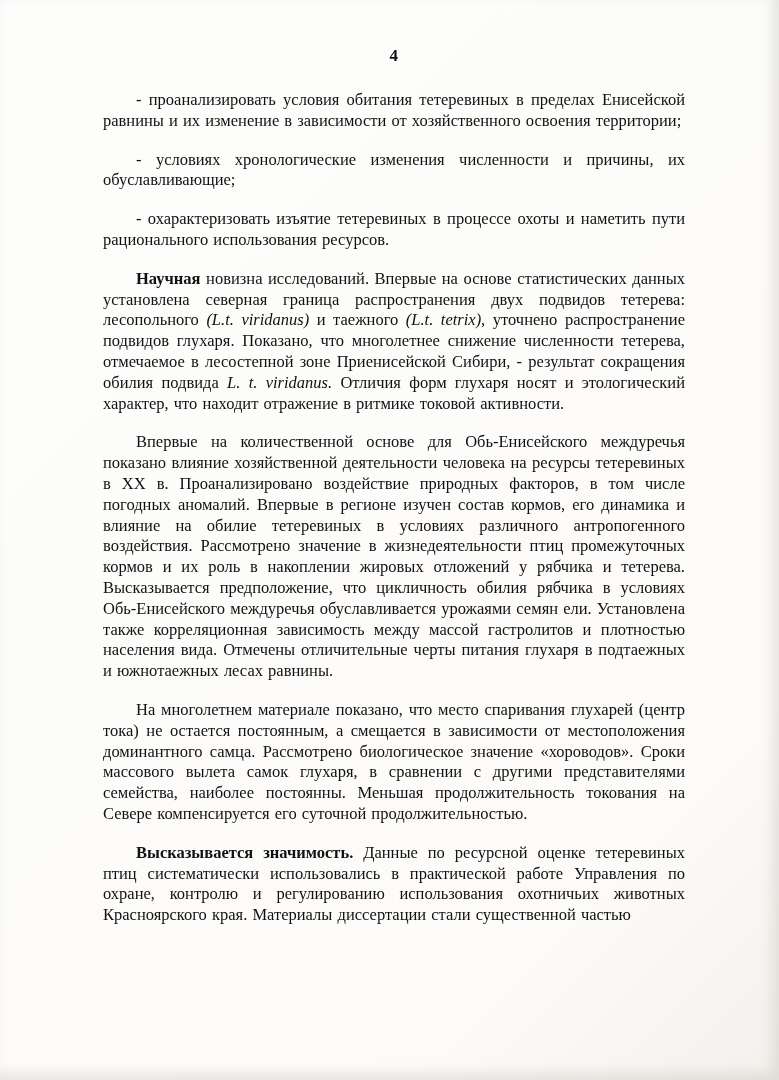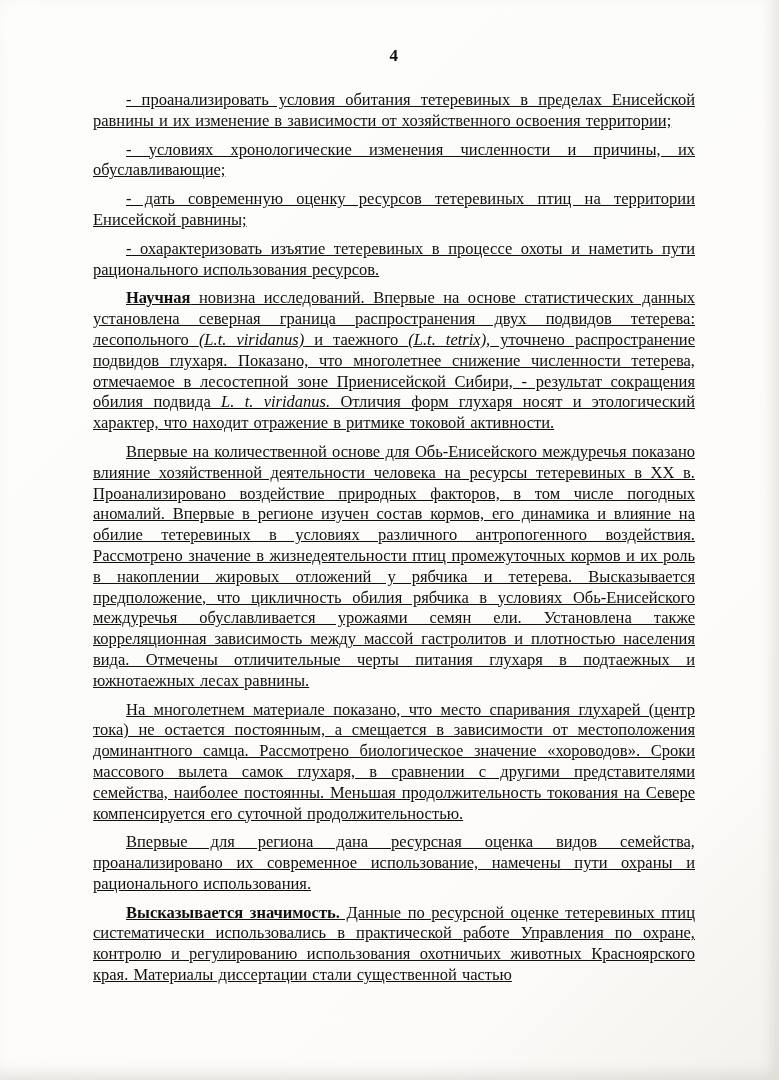--- a/index.html
+++ b/index.html
@@ -27,36 +27,33 @@
     margin-bottom: 24px;
     letter-spacing: 0.5px;
   }
   .doc-body {
     font-size: 16.5px;
     line-height: 20.8px;
     text-align: justify;
     word-spacing: 1px;
   }
   p.para {
-    margin: 8px;
+    margin: 18px;
     text-indent: 33px;
-    text-decoration: underline;
   }
   .b { font-weight: bold; }
   .i { font-style: italic; }
 </style>
 </head>
 <body>
 
 <div class="page">
   <div class="page-number">4</div>
   <div class="doc-body">
       <p class="para"><span>- проанализировать условия обитания тетеревиных в пределах Енисейской равнины и их изменение в зависимости от хозяйственного освоения территории;</span></p>
       <p class="para"><span>- условиях хронологические изменения численности и причины, их обуславливающие;</span></p>
-      <p class="para"><span>- дать современную оценку ресурсов тетеревиных птиц на территории Енисейской равнины;</span></p>
       <p class="para"><span>- охарактеризовать изъятие тетеревиных в процессе охоты и наметить пути рационального использования ресурсов.</span></p>
       <p class="para"><span class="b">Научная</span><span> новизна исследований. Впервые на основе статистических данных установлена северная граница распространения двух подвидов тетерева: лесопольного </span><span class="i">(L.t. viridanus)</span><span> и таежного </span><span class="i">(L.t. tetrix),</span><span> уточнено распространение подвидов глухаря. Показано, что многолетнее снижение численности тетерева, отмечаемое в лесостепной зоне Приенисейской Сибири, - результат сокращения обилия подвида </span><span class="i">L. t. viridanus.</span><span> Отличия форм глухаря носят и этологический характер, что находит отражение в ритмике токовой активности.</span></p>
       <p class="para"><span>Впервые на количественной основе для Обь-Енисейского междуречья показано влияние хозяйственной деятельности человека на ресурсы тетеревиных в XX в. Проанализировано воздействие природных факторов, в том числе погодных аномалий. Впервые в регионе изучен состав кормов, его динамика и влияние на обилие тетеревиных в условиях различного антропогенного воздействия. Рассмотрено значение в жизнедеятельности птиц промежуточных кормов и их роль в накоплении жировых отложений у рябчика и тетерева. Высказывается предположение, что цикличность обилия рябчика в условиях Обь-Енисейского междуречья обуславливается урожаями семян ели. Установлена также корреляционная зависимость между массой гастролитов и плотностью населения вида. Отмечены отличительные черты питания глухаря в подтаежных и южнотаежных лесах равнины.</span></p>
       <p class="para"><span>На многолетнем материале показано, что место спаривания глухарей (центр тока) не остается постоянным, а смещается в зависимости от местоположения доминантного самца. Рассмотрено биологическое значение «хороводов». Сроки массового вылета самок глухаря, в сравнении с другими представителями семейства, наиболее постоянны. Меньшая продолжительность токования на Севере компенсируется его суточной продолжительностью.</span></p>
-      <p class="para"><span>Впервые для региона дана ресурсная оценка видов семейства, проанализировано их современное использование, намечены пути охраны и рационального использования.</span></p>
       <p class="para"><span class="b">Высказывается значимость.</span><span> Данные по ресурсной оценке тетеревиных птиц систематически использовались в практической работе Управления по охране, контролю и регулированию использования охотничьих животных Красноярского края. Материалы диссертации стали существенной частью</span></p>
     </div>
 </div>
 
 </body></html>

